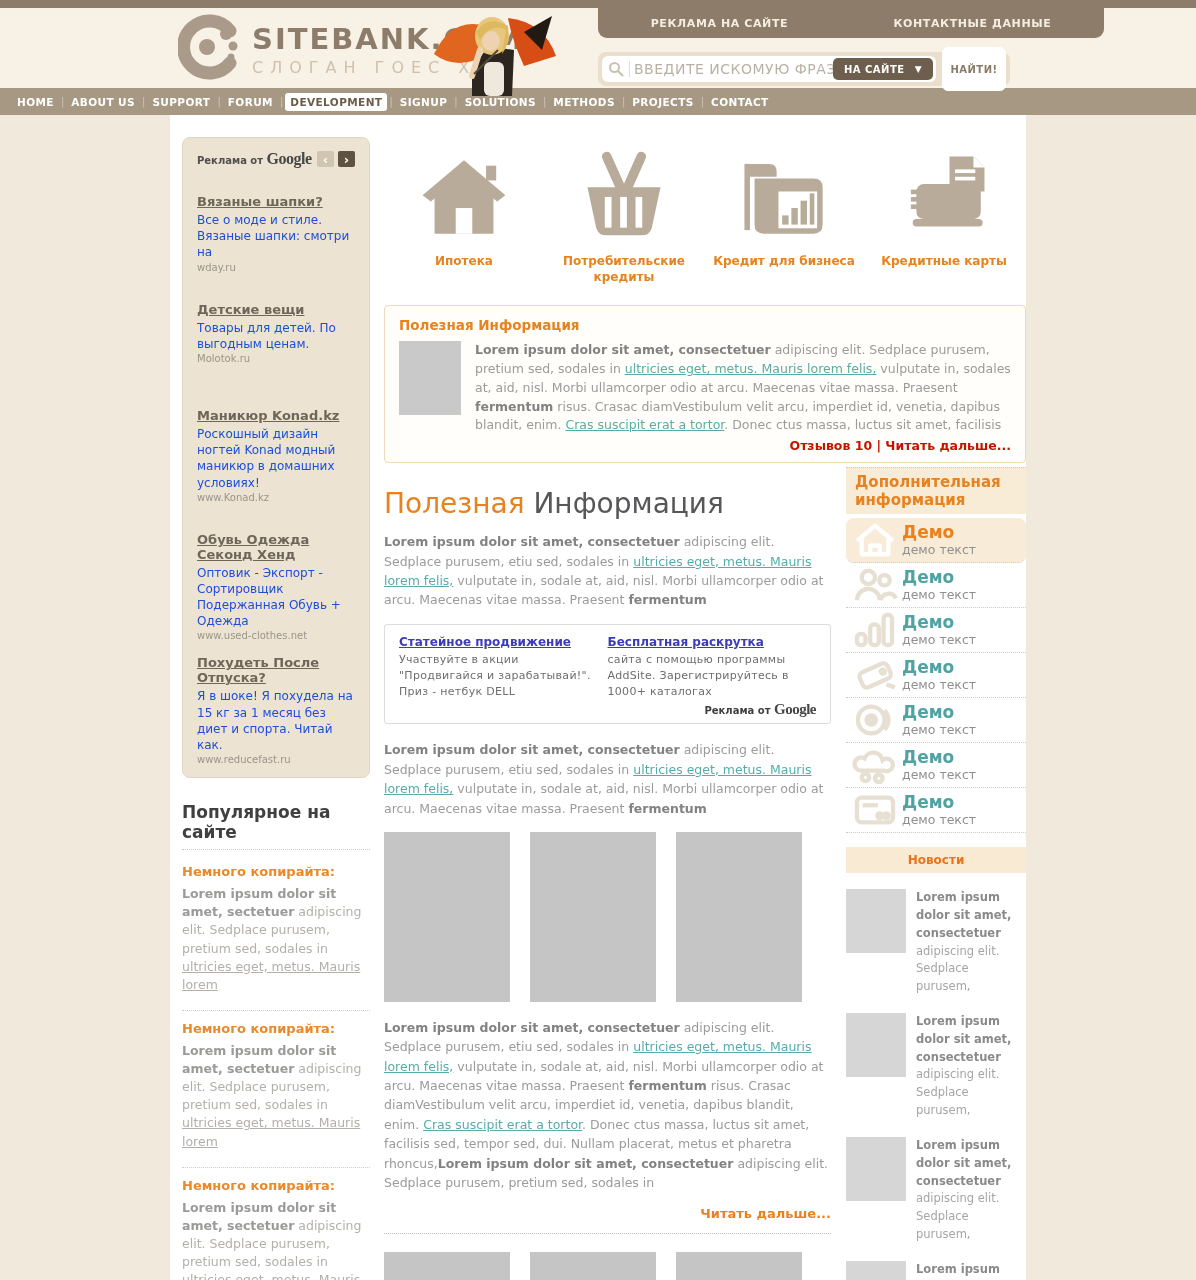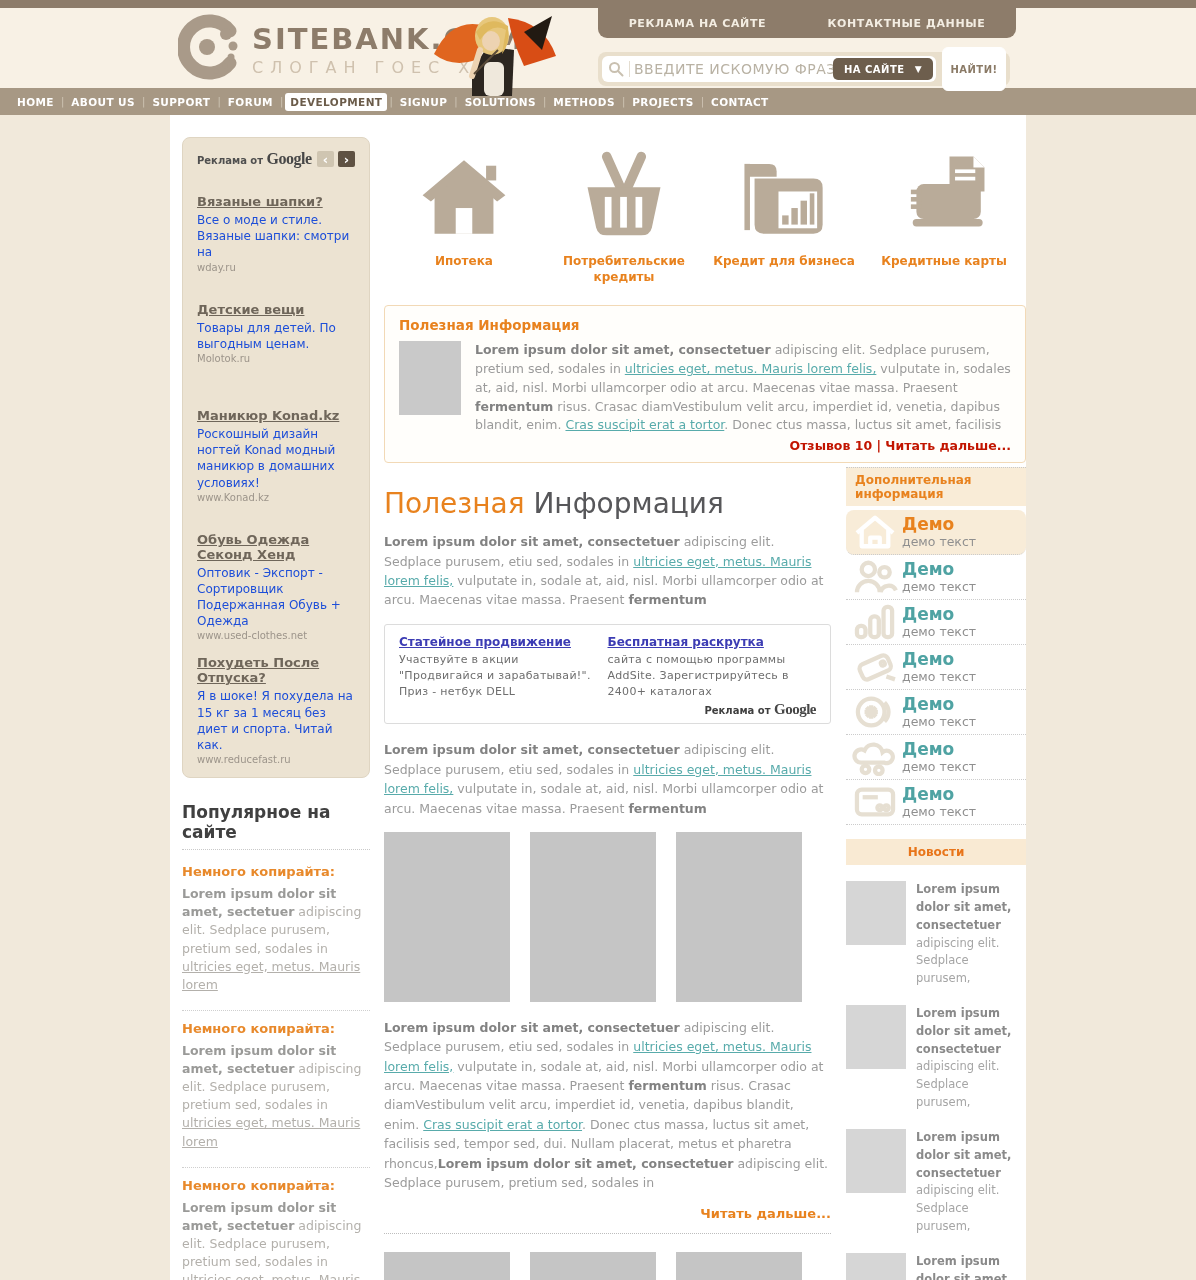--- a/index.html
+++ b/index.html
@@ -2,21 +2,21 @@
 <html><head>
 <meta charset="utf-8">
 <style>
   *{box-sizing:border-box;margin:0;padding:0;}
   body{background:#f1e9db;font-family:"DejaVu Sans","Liberation Sans",sans-serif;color:#9c9c9c;}
   a{text-decoration:none;cursor:pointer;}
   .page{width:1196px;margin:0 auto;position:relative;background:#f1e9db;}
   
   .topstrip{height:8px;background:#8d7c6a;}
   .header{height:80px;background:#f8f1e5;position:relative;}
-  .toplinks{position:absolute;left:598px;top:0;width:418px;height:30px;background:#8d7c6a;border-radius:0 0 9px 9px;display:flex;align-items:center;justify-content:space-around;z-index:6;}
+  .toplinks{position:absolute;left:598px;top:0;width:506px;height:30px;background:#8d7c6a;border-radius:0 0 9px 9px;display:flex;align-items:center;justify-content:space-around;z-index:6;}
   .toplinks a{color:#f3ede2;font-size:11px;font-weight:bold;letter-spacing:.6px;}
   .logo{position:absolute;left:178px;top:6px;display:flex;align-items:center;gap:8px;}
   .logo-title{font-size:29px;font-weight:bold;color:#8d7c6a;letter-spacing:2px;}
   .logo-tagline{font-size:16px;color:#cfc1ae;letter-spacing:7px;margin-top:2px;}
   .photo{position:absolute;left:428px;top:2px;width:138px;height:86px;overflow:hidden;}
   .search{position:absolute;left:598px;top:44px;width:412px;height:34px;background:#e9dfcc;border-radius:8px;display:flex;align-items:center;padding:4px;gap:6px;}
   .sfield{flex:1;height:26px;background:#fff;border-radius:6px;display:flex;align-items:center;padding:0 3px 0 6px;}
   .sfield .mag{flex:none;margin-right:4px;border-right:1px solid #e4ddd0;padding-right:5px;display:flex;}
   .sfield input{border:0;outline:0;flex:1;font-size:14px;color:#8a8a8a;background:transparent;font-family:inherit;letter-spacing:.5px;}
   .sfield input::placeholder{color:#b9b2a4;text-transform:uppercase;}
@@ -79,21 +79,21 @@
   .gad-brand{width:100%;text-align:right;font-size:10px;color:#3f3f3f;font-weight:bold;margin-top:2px;}
   .gad-brand .gword{font-size:15px;}
   .img3{display:flex;gap:20px;margin:8px 0 16px;}
   .img3 .ph{width:126px;height:170px;background:#c5c5c5;}
   .read-more{text-align:right;color:#e8821e;font-weight:bold;font-size:13px;margin:2px 0 12px;}
   .dotted{border:0;border-top:1px dotted #bdbdbd;margin:12px 0 18px;}
   .thumbs{display:flex;gap:20px;}
   .thumb{width:126px;}
   .thumb .ph{width:126px;height:118px;background:#c5c5c5;}
   
-  .rb-head{border-top:1px dotted #c9c9c9;background:#f9ecd7;padding:5px 9px;color:#e8821e;font-weight:bold;font-size:12px;margin-bottom:4px;}
+  .rb-head{border-top:1px dotted #c9c9c9;background:#f9ecd7;padding:5px 9px;color:#e8821e;font-weight:bold;font-size:15px;margin-bottom:4px;}
   .demo{display:flex;align-items:center;height:45px;border-bottom:1px dotted #cccccc;padding:0 2px;}
   .demo.active{background:#f8ecd8;border-radius:8px;}
   .demo-ic{width:54px;flex:none;display:flex;justify-content:center;}
   .demo-label{font-size:17px;font-weight:bold;color:#4fa3a3;line-height:1.05;}
   .demo.active .demo-label{color:#e8821e;}
   .demo-sub{font-size:12.5px;color:#8f8f8f;}
   .rb-news-head{background:#f9ead3;text-align:center;color:#e8751a;font-weight:bold;font-size:12px;padding:6px 0;margin:14px 0 16px;}
   .news-item{display:flex;gap:10px;margin-bottom:17px;}
   .news-img{width:60px;height:64px;background:#d6d6d6;flex:none;}
   .news-text{font-size:11.5px;line-height:1.55;color:#a5a5a5;}
@@ -313,21 +313,21 @@
 
           <p class="para"><span class="lead">Lorem ipsum dolor sit amet, consectetuer</span><span> adipiscing elit. Sedplace purusem, etiu sed, sodales in </span><a class="tlink">ultricies eget, metus. Mauris lorem felis,</a><span> vulputate in, sodale at, aid, nisl. Morbi ullamcorper odio at arcu. Maecenas vitae massa. Praesent </span><span class="lead">fermentum</span></p>
 
           <div class="gad">
             <div class="gad-col">
               <a class="gad-title">Статейное продвижение</a>
               <div class="gad-body">Участвуйте в акции "Продвигайся и зарабатывай!". Приз - нетбук DELL</div>
             </div>
             <div class="gad-col">
               <a class="gad-title">Бесплатная раскрутка</a>
-              <div class="gad-body">сайта с помощью программы AddSite. Зарегистрируйтесь в 2400+ каталогах</div>
+              <div class="gad-body">сайта с помощью программы AddSite. Зарегистрируйтесь в 1000+ каталогах</div>
             </div>
             <div class="gad-brand"><span>Реклама от</span> <span class="gword">Google</span></div>
           </div>
 
           <p class="para"><span class="lead">Lorem ipsum dolor sit amet, consectetuer</span><span> adipiscing elit. Sedplace purusem, etiu sed, sodales in </span><a class="tlink">ultricies eget, metus. Mauris lorem felis,</a><span> vulputate in, sodale at, aid, nisl. Morbi ullamcorper odio at arcu. Maecenas vitae massa. Praesent </span><span class="lead">fermentum</span></p>
 
           <div class="img3">
             <div class="ph"></div>
             <div class="ph"></div>
             <div class="ph"></div>

